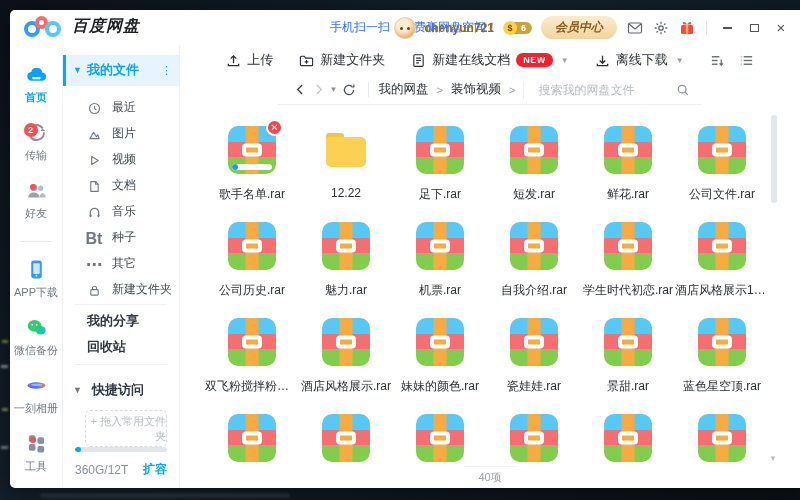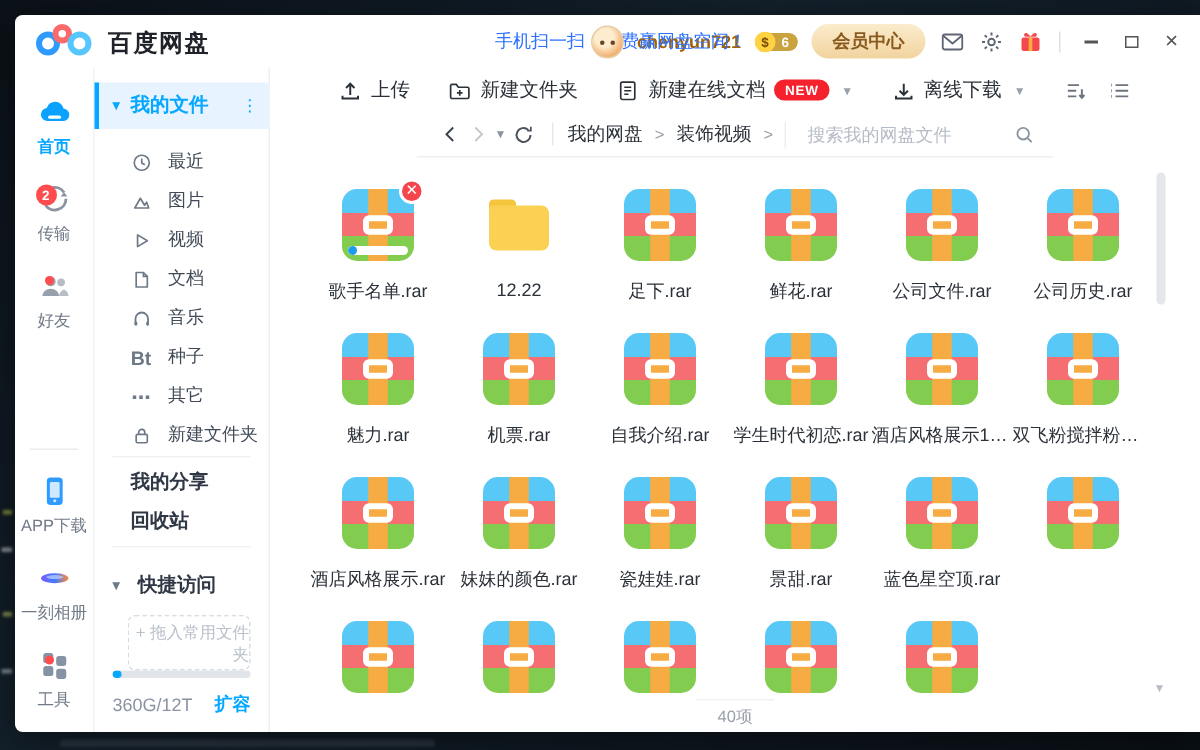--- a/index.html
+++ b/index.html
@@ -7,37 +7,37 @@
   body { position:relative; background:linear-gradient(135deg,#0b1118 0%,#13202b 40%,#0a1016 100%); }
   .desktop-smudge { position:absolute; opacity:.55; filter:blur(1px); }
 
   
   .window { position:absolute; left:10px; top:10px; right:0; bottom:12px;
     background:#fff; border-radius:5px 0 0 5px; display:flex; flex-direction:column; overflow:hidden;
     box-shadow:0 6px 24px rgba(0,0,0,.45); }
 
   
   .titlebar { height:35px; flex:0 0 35px; display:flex; align-items:center; padding:0 10px 0 14px; position:relative; }
-  .logo { display:flex; align-items:flex-end; gap:8px; }
+  .logo { display:flex; align-items:flex-start; gap:8px;font-style:italic; }
   .logo-rings { position:relative; width:40px; height:24px; }
   .ring { position:absolute; border-radius:50%; }
   .r1 { width:16px; height:16px; border:4px solid #2f9bff; left:0; top:5px; }
   .r2 { width:13px; height:13px; border:4px solid #fa6a6a; left:11px; top:0; }
   .r3 { width:16px; height:16px; border:4px solid #57c6ff; left:21px; top:5px; }
   .app-name { font-size:16px; font-weight:bold; color:#1f2329; letter-spacing:1px; }
   .promo { position:absolute; left:320px; font-size:12px; color:#2d72ff; }
   .tb-right { margin-left:auto; display:flex; align-items:center; gap:9px; }
   .avatar { width:22px; height:22px; border-radius:50%; background:radial-gradient(circle at 40% 35%,#fdeccd 0 35%,#f3b377 70%,#d98a4e); border:1px solid #e8cda4; position:relative; }
   .avatar::before,.avatar::after{content:"";position:absolute;top:9px;width:3px;height:3px;border-radius:50%;background:#6b4425;}
   .avatar::before{left:5px}.avatar::after{right:5px}
   .username { font-size:12px; color:#a16207; font-weight:bold; }
   .coin-pill { display:flex; align-items:center; height:14px; border-radius:8px; overflow:hidden; font-size:9px; }
   .coin-a { background:#ffd243; color:#7a4c00; width:14px; height:14px; border-radius:50%; display:flex; align-items:center; justify-content:center; font-weight:bold; z-index:1; }
   .coin-b { background:#caa23e; color:#fff; padding:0 6px 0 8px; margin-left:-4px; height:12px; margin-top:1px; border-radius:0 7px 7px 0; display:flex; align-items:center; font-weight:bold; }
-  .vip-btn { background:linear-gradient(180deg,#fbeccd,#f1d49e); color:#8a5a1e; font-size:12px; padding:3px 14px; border-radius:13px; font-weight:bold; }
+  .vip-btn { background:linear-gradient(180deg,#fbeccd,#f1d49e); color:#8a5a1e; font-size:12px; padding:3px 14px; border-radius:13px; font-weight:bold;font-style:italic; }
   .tb-icon { width:17px; height:17px; display:flex; align-items:center; justify-content:center; color:#5f6672; }
   .tb-sep { width:1px; height:14px; background:#e0e0e0; margin:0 2px; }
   .winbtn { width:18px; height:18px; display:flex; align-items:center; justify-content:center; color:#555; font-size:13px; }
   .min-glyph { display:inline-block; width:9px; border-top:2px solid #555; }
   .max-glyph { display:inline-block; width:9px; height:8px; border:1.5px solid #555; }
   .close-glyph { font-size:15px; line-height:1; }
 
   
   .win-body { flex:1; display:flex; min-height:0; }
 
@@ -54,21 +54,21 @@
   .rail-spacer { flex:1; }
 
   
   .sidebar { width:117px; flex:0 0 117px; border-right:1px solid #eef0f2; display:flex; flex-direction:column; padding-top:10px; }
   .sb-active { height:31px; background:#e7f3ff; border-left:3px solid #06a7ff; display:flex; align-items:center; padding:0 6px 0 7px; cursor:pointer; }
   .sb-caret { font-size:9px; color:#06a7ff; margin-right:5px; }
   .sb-active-label { font-size:13px; color:#06a7ff; font-weight:bold; flex:1; }
   .sb-more { color:#06a7ff; font-size:11px; letter-spacing:1px; }
   .sb-list { padding:4px 0 2px; }
   .sb-item { height:26px; display:flex; align-items:flex-end; padding-left:24px; gap:11px; cursor:pointer; }
-  .sb-item .sic { width:14px; height:14px; display:flex; align-items:center; justify-content:center; color:#6e7988; font-size:13px; font-weight:bold;margin-top:40px; }
+  .sb-item .sic { width:14px; height:14px; display:flex; align-items:center; justify-content:center; color:#6e7988; font-size:16px; font-weight:bold;margin-top:40px; }
   .sb-item .sic svg { width:13px; height:13px; }
   .sb-item-label { font-size:12px; color:#414b58; }
   .sb-divider { border-top:1px solid #f0f1f3; margin:4px 12px; }
   .sb-link { height:26px; display:flex; align-items:center; padding-left:24px; font-size:13px; color:#2f3844; font-weight:bold; cursor:pointer; }
   .sb-quick { height:26px; display:flex; align-items:center; padding-left:10px; gap:5px; font-size:13px; color:#2f3844; font-weight:bold; margin-top:8px; cursor:pointer; }
   .sb-quick .sb-caret { color:#707a86; }
   .dropzone { margin:8px 12px 0 22px; height:37px; border:1px dashed #d8dde4; border-radius:5px; display:flex; align-items:center; justify-content:center; font-size:11px; color:#b9c0ca; cursor:pointer;text-align:right; }
   .sb-bottom { margin-top:auto; padding:0 12px 10px 12px; }
   .storage-bar { height:5px; border-radius:3px; background:#e1e5ea; overflow:hidden; margin-bottom:9px; cursor:default; }
   .storage-fill { height:100%; width:7%; background:#06a7ff; border-radius:3px; }
@@ -226,20 +226,31 @@
               <rect x="6.5" y="2.5" width="11" height="19" rx="2.6" fill="#2f9bff"></rect>
               <rect x="8.6" y="5.6" width="6.8" height="11" rx="1" fill="#cfe9ff"></rect>
               <circle cx="12" cy="18.6" r="1.1" fill="#cfe9ff"></circle>
             </svg>
           </span>
           <span class="rail-label">APP下载</span>
         </div>
         <div class="rail-item">
           <span class="ric">
             <svg viewBox="0 0 24 24">
+              <ellipse cx="10" cy="10.3" rx="7.2" ry="6.2" fill="#2fd06a"></ellipse>
+              <ellipse cx="16.3" cy="14.8" rx="5.2" ry="4.4" fill="#23c6a4"></ellipse>
+              <circle cx="7.6" cy="9" r=".9" fill="#fff"></circle>
+              <circle cx="12.2" cy="9" r=".9" fill="#fff"></circle>
+            </svg>
+          </span>
+          <span class="rail-label">微信备份</span>
+        </div>
+        <div class="rail-item">
+          <span class="ric">
+            <svg viewBox="0 0 24 24">
               <defs>
                 <linearGradient id="lensg" x1="0" y1="0" x2="1" y2="0">
                   <stop offset="0" stop-color="#7b5cff"></stop>
                   <stop offset=".5" stop-color="#3f7bff"></stop>
                   <stop offset="1" stop-color="#ff8a3d"></stop>
                 </linearGradient>
               </defs>
               <ellipse cx="12" cy="12" rx="9.5" ry="3.4" fill="url(#lensg)"></ellipse>
               <ellipse cx="12" cy="11.2" rx="6" ry="1.4" fill="#bfd4ff" opacity=".7"></ellipse>
             </svg>
@@ -464,20 +475,29 @@
               </div>
               <div class="fname">足下.rar</div>
             </div>
             <div class="cell">
               <div class="ficon">
                 <div class="rar-icon">
                   <div class="rar-strap"></div>
                   <div class="rar-buckle"></div>
                 </div>
               </div>
+              <div class="fname">短发.rar</div>
+            </div>
+            <div class="cell">
+              <div class="ficon">
+                <div class="rar-icon">
+                  <div class="rar-strap"></div>
+                  <div class="rar-buckle"></div>
+                </div>
+              </div>
               <div class="fname">鲜花.rar</div>
             </div>
             <div class="cell">
               <div class="ficon">
                 <div class="rar-icon">
                   <div class="rar-strap"></div>
                   <div class="rar-buckle"></div>
                 </div>
               </div>
               <div class="fname">公司文件.rar</div>

